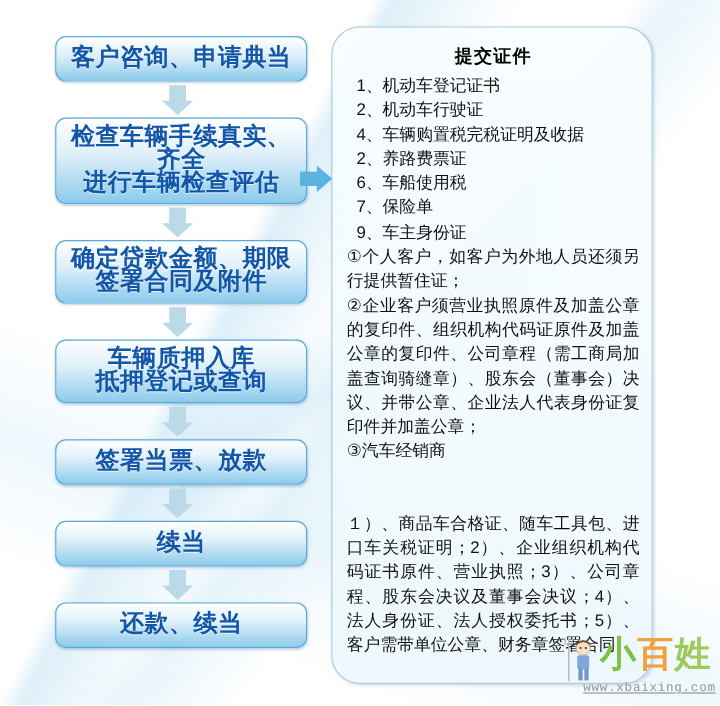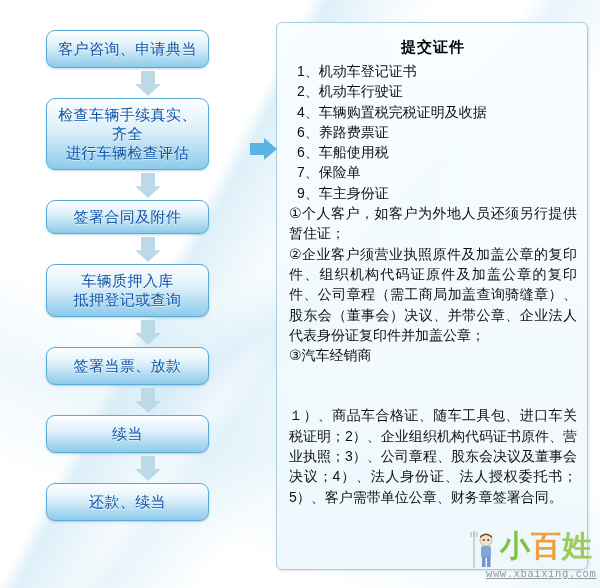--- a/index.html
+++ b/index.html
@@ -38,35 +38,35 @@
   
   #flow-column {
     position: absolute;
     left: 46px;
     top: 30px;
     width: 203px;
     z-index: 3;
   }
 
   .flow-node {
-    width: 163px;
+    width: 210px;
     box-sizing: border-box;
     border: 1px solid #5aa9d6;
     border-radius: 9px;
     background: linear-gradient(to bottom,
         #ffffff 0%,
         #f2fafd 14%,
         #dff0fa 42%,
         #c2e3f4 62%,
         #9ed3ee 88%,
         #8ccbeb 100%);
     box-shadow: 0 1px 2px rgba(60,120,160,0.30), inset 0 1px 0 rgba(255,255,255,0.95);
     color: #1356a8;
-    font-size: 15px;
-    font-weight: normal;
+    font-size: 20px;
+    font-weight: bold;
     text-align: center;
     line-height: 19px;
     letter-spacing: 0.4px;
     padding: 8px 4px 9px 4px;
     text-shadow: 0 1px 0 rgba(255,255,255,0.65);
   }
   .flow-node.two-line {
     padding: 6px 4px 7px 4px;
   }
   .flow-node .nline { display: block; }
@@ -124,25 +124,25 @@
     border-top: 11px solid transparent;
     border-bottom: 11px solid transparent;
     border-left: 13px solid #5cb3e0;
   }
 
   
   #doc-panel {
     position: absolute;
     left: 276px;
     top: 22px;
-    width: 312px;
+    width: 268px;
     height: 548px;
     box-sizing: border-box;
     border: 1px solid #a9cddd;
-    border-radius: 6px;
+    border-radius: 24px;
     background: linear-gradient(to bottom, rgba(248,253,255,0.92), rgba(236,247,252,0.80));
     box-shadow: 1px 1px 2px rgba(120,160,180,0.25);
     padding: 12px 10px 10px 12px;
     z-index: 2;
     overflow: hidden;
   }
   #doc-title {
     text-align: center;
     font-weight: bold;
     font-size: 15px;
@@ -232,20 +232,21 @@
     <span class="nline">检查车辆手续真实、齐全</span>
     <span class="nline">进行车辆检查评估</span>
   </div>
 
   <div class="v-arrow">
     <span class="shaft"></span>
     <span class="head"></span>
   </div>
 
   <div class="flow-node two-line">
+    <span class="nline">确定贷款金额、期限</span>
     <span class="nline">签署合同及附件</span>
   </div>
 
   <div class="v-arrow">
     <span class="shaft"></span>
     <span class="head"></span>
   </div>
 
   <div class="flow-node two-line">
     <span class="nline">车辆质押入库</span>
@@ -285,21 +286,21 @@
   <span class="h-shaft"></span>
   <span class="h-head"></span>
 </div>
 
 <div id="doc-panel">
   <div id="doc-title">提交证件</div>
 
   <div class="doc-line num">1、机动车登记证书</div>
   <div class="doc-line num">2、机动车行驶证</div>
   <div class="doc-line num">4、车辆购置税完税证明及收据</div>
-  <div class="doc-line num">6、养路费票证</div>
+  <div class="doc-line num">2、养路费票证</div>
   <div class="doc-line num">6、车船使用税</div>
   <div class="doc-line num">7、保险单</div>
   <div class="doc-line num">9、车主身份证</div>
 
   <div class="doc-para">①个人客户，如客户为外地人员还须另行提供暂住证；</div>
   <div class="doc-para">②企业客户须营业执照原件及加盖公章的复印件、组织机构代码证原件及加盖公章的复印件、公司章程（需工商局加盖查询骑缝章）、股东会（董事会）决议、并带公章、企业法人代表身份证复印件并加盖公章；</div>
   <div class="doc-para">③汽车经销商</div>
   <div class="doc-para indent-sub">１）、商品车合格证、随车工具包、进口车关税证明；2）、企业组织机构代码证书原件、营业执照；3）、公司章程、股东会决议及董事会决议；4）、法人身份证、法人授权委托书；5）、客户需带单位公章、财务章签署合同。</div>
 </div>
 

